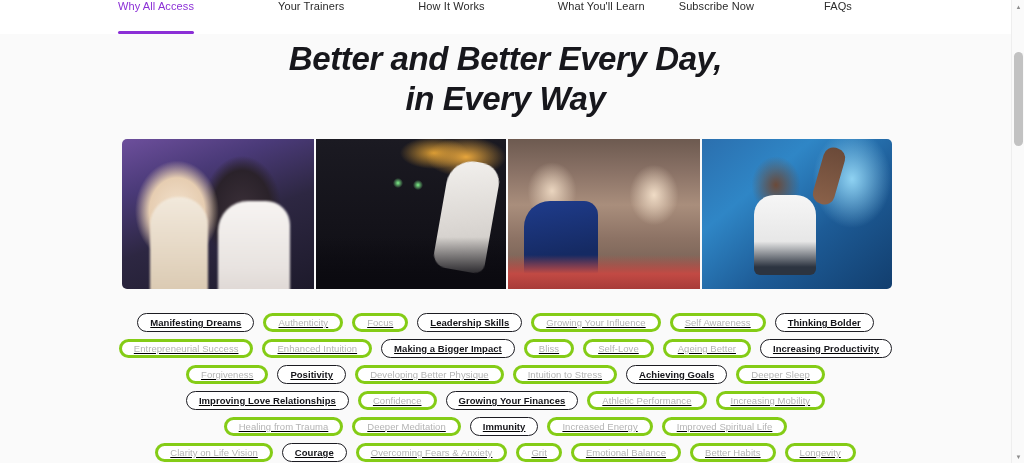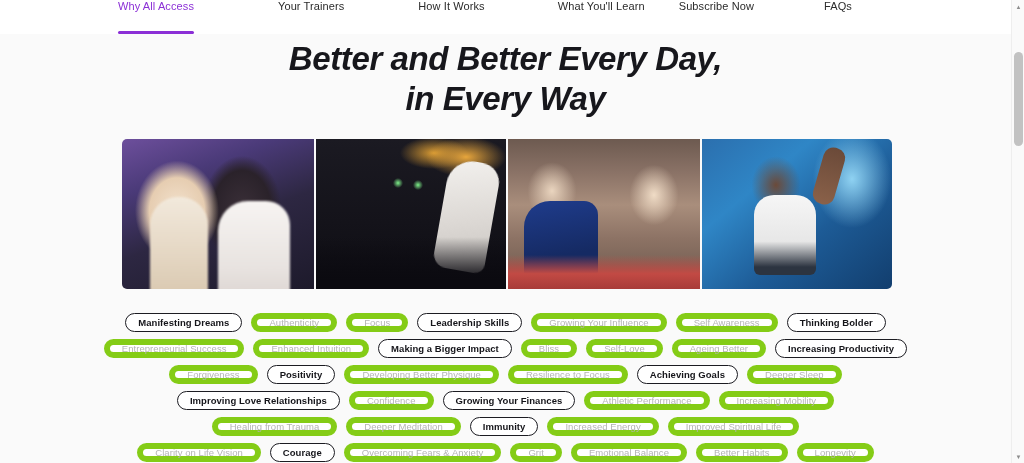--- a/index.html
+++ b/index.html
@@ -195,33 +195,34 @@
     position: absolute;
     top: 279px;
     left: 0;
     width: 1011px;
   }
   .tag-row {
     display: flex;
     justify-content: center;
     gap: 9px;
     margin-bottom: 7px;
+    text-decoration: underline;
   }
   .tag {
     display: inline-flex;
     align-items: center;
     justify-content: center;
     height: 19px;
     padding: 0 12px;
     border-radius: 10px;
     font-size: 9.5px;
     letter-spacing: .05px;
     white-space: nowrap;
     background: #ffffff;
-    border: 6px solid #84cc16;
+    border: 3px solid #84cc16;
     color: #b4b4b4;
     cursor: pointer;
     user-select: none;
   }
   .tag.on {
     border: 1.4px solid #1c1c22;
     color: #15151a;
     font-weight: bold;
   }
 
@@ -314,21 +315,21 @@
         <div class="tag">Bliss</div>
         <div class="tag">Self-Love</div>
         <div class="tag">Ageing Better</div>
         <div class="tag on">Increasing Productivity</div>
       </div>
 
       <div class="tag-row">
         <div class="tag">Forgiveness</div>
         <div class="tag on">Positivity</div>
         <div class="tag">Developing Better Physique</div>
-        <div class="tag">Resilience to Focus</div>
+        <div class="tag">Intuition to Stress</div>
         <div class="tag on">Achieving Goals</div>
         <div class="tag">Deeper Sleep</div>
       </div>
 
       <div class="tag-row">
         <div class="tag on">Improving Love Relationships</div>
         <div class="tag">Confidence</div>
         <div class="tag on">Growing Your Finances</div>
         <div class="tag">Athletic Performance</div>
         <div class="tag">Increasing Mobility</div>

